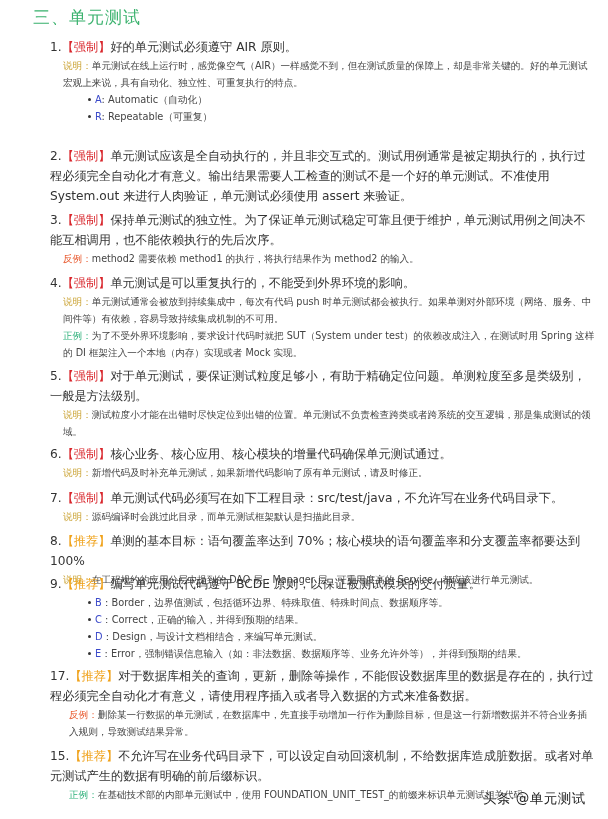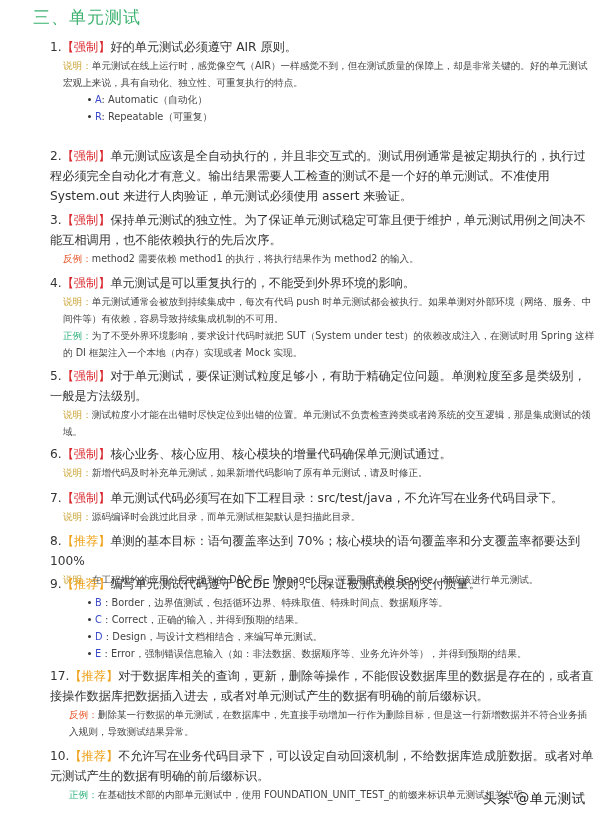--- a/index.html
+++ b/index.html
@@ -123,30 +123,30 @@
     <ul class="bullets">
       <li><span class="dot"></span><span class="key">B</span><span>：Border，边界值测试，包括循环边界、特殊取值、特殊时间点、数据顺序等。</span></li>
       <li><span class="dot"></span><span class="key">C</span><span>：Correct，正确的输入，并得到预期的结果。</span></li>
       <li><span class="dot"></span><span class="key">D</span><span>：Design，与设计文档相结合，来编写单元测试。</span></li>
       <li><span class="dot"></span><span class="key">E</span><span>：Error，强制错误信息输入（如：非法数据、数据顺序等、业务允许外等），并得到预期的结果。</span></li>
     </ul>
   </div>
 
   <div class="item two-digit" style="top:666px">
     <div class="item-head">
-      <span class="num">17.</span><span class="tag-rec">【推荐】</span><span>对于数据库相关的查询，更新，删除等操作，不能假设数据库里的数据是存在的，或者直接操作数据库把数据插入进去，或者对单元测试产生的数据有明确的前后缀标识。</span>
+      <span class="num">17.</span><span class="tag-rec">【推荐】</span><span>对于数据库相关的查询，更新，删除等操作，不能假设数据库里的数据是存在的，执行过程必须完全自动化才有意义，请使用程序插入或者导入数据的方式来准备数据。</span>
     </div>
     <div class="note">
       <span class="lbl-counter">反例：</span><span>删除某一行数据的单元测试，在数据库中，先直接手动增加一行作为删除目标，但是这一行新增数据并不符合业务插入规则，导致测试结果异常。</span>
     </div>
   </div>
 
   <div class="item two-digit" style="top:746px">
     <div class="item-head">
-      <span class="num">10.</span><span class="tag-rec">【推荐】</span><span>不允许写在业务代码目录下，可以设定自动回滚机制，不给数据库造成脏数据。或者对单元测试产生的数据有明确的前后缀标识。</span>
+      <span class="num">15.</span><span class="tag-rec">【推荐】</span><span>不允许写在业务代码目录下，可以设定自动回滚机制，不给数据库造成脏数据。或者对单元测试产生的数据有明确的前后缀标识。</span>
     </div>
     <div class="note">
       <span class="lbl-positive">正例：</span><span>在基础技术部的内部单元测试中，使用 FOUNDATION_UNIT_TEST_的前缀来标识单元测试相关代码。</span>
     </div>
   </div>
 
   <div class="watermark">头条 @单元测试</div>
 </div>
 
 </body></html>

